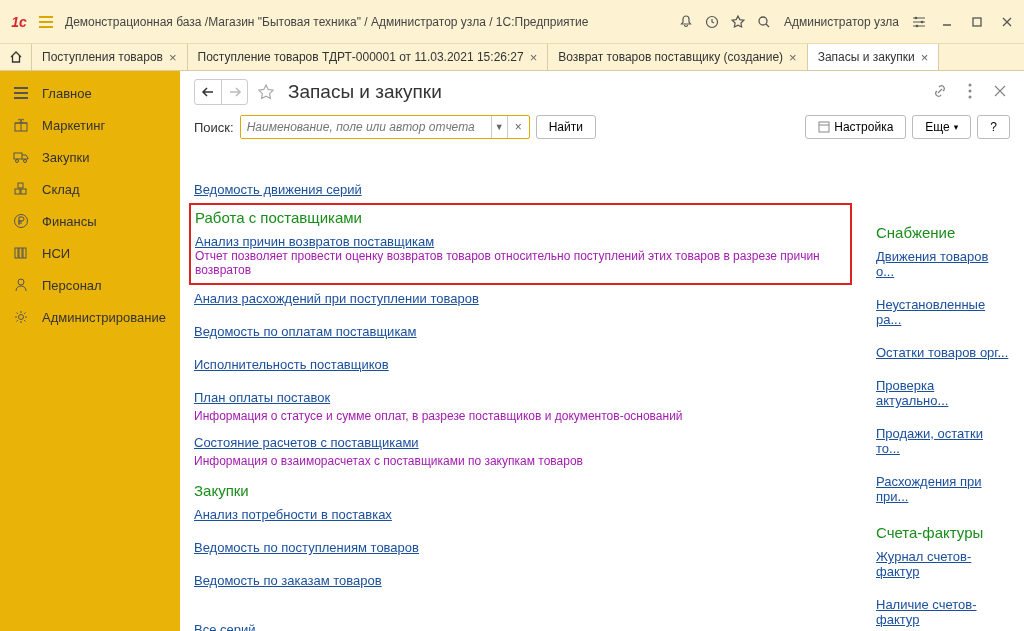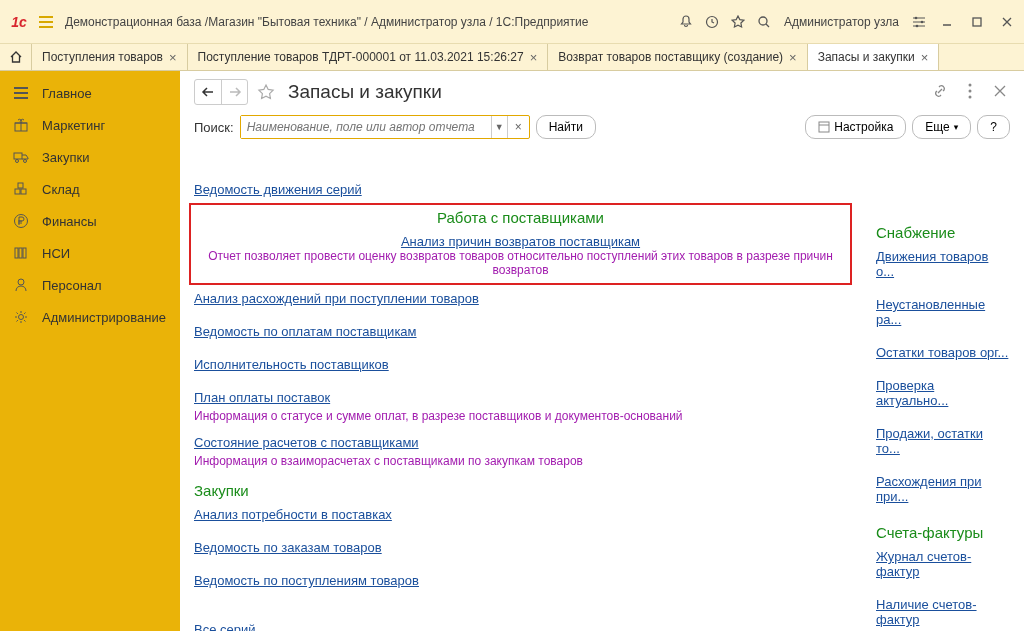--- a/index.html
+++ b/index.html
@@ -35,31 +35,31 @@
   .page-title { font-size: 19px; color: #333; margin-left: 4px; }
   .header-right { position: absolute; right: 14px; top: 10px; display: flex; gap: 10px; align-items: center; }
   .link-icon { width: 20px; height: 20px; color: #888; cursor: pointer; display: flex; align-items: center; justify-content: center; }
   
   .search-row { display: flex; align-items: center; gap: 6px; margin-bottom: 14px; }
   .search-label { font-size: 13px; }
   .search-box { display: flex; border: 1px solid #e2a800; border-radius: 2px; height: 24px; }
   .search-input { border: none; outline: none; padding: 0 6px; width: 250px; font-size: 12px; font-style: italic; color: #999; }
   .search-dd { width: 16px; border-left: 1px solid #ccc; display: flex; align-items: center; justify-content: center; cursor: pointer; font-size: 9px; color: #666; }
   .search-x { width: 22px; border-left: 1px solid #ccc; display: flex; align-items: center; justify-content: center; cursor: pointer; color: #666; }
-  .btn { border: 1px solid #bbb; border-radius: 10px; background: #fff; padding: 4px 12px; cursor: pointer; font-size: 12px; height: 24px; display: inline-flex; align-items: center; gap: 4px; }
+  .btn { border: 1px solid #bbb; border-radius: 3px; background: #fff; padding: 4px 12px; cursor: pointer; font-size: 12px; height: 24px; display: inline-flex; align-items: center; gap: 4px; }
   .search-right { margin-left: auto; display: flex; gap: 6px; }
   
   .columns { display: flex; gap: 24px; margin-top: 29px; }
   .col-main { flex: 1; }
   .col-side { width: 134px; padding-top: 42px; }
   
   .link { color: #1a4f9c; text-decoration: underline; cursor: pointer; font-size: 13px; display: inline-block; margin-bottom: 6px; }
   .section-title { color: #1a8c1a; font-size: 15px; margin: 14px 0 8px 0; }
   .description { color: #a21caf; font-size: 12px; margin: -2px 0 10px 0; }
-  .highlight-box { border: 2px solid #d22; padding: 2px 4px 6px 4px; margin: 0 0 6px -5px; text-align: center; }
+  .highlight-box { border: 2px solid #d22; padding: 2px 4px 6px 4px; margin: 0 0 6px -5px; }
   .highlight-box .section-title { margin-top: 2px; }
   .highlight-box .link { margin-bottom: 2px; }
   .highlight-box .description { margin-bottom: 0; }
   .report-block { margin-bottom: 12px; }
   
   svg { display: block; }
 </style>
 </head>
 <body>
 
@@ -306,22 +306,22 @@
           <a class="link">План оплаты поставок</a>
           <div class="description">Информация о статусе и сумме оплат, в разрезе поставщиков и документов-оснований</div>
         </div>
         <div class="report-block">
           <a class="link">Состояние расчетов с поставщиками</a>
           <div class="description">Информация о взаиморасчетах с поставщиками по закупкам товаров</div>
         </div>
 
         <div class="section-title">Закупки</div>
         <div class="report-block"><a class="link">Анализ потребности в поставках</a></div>
+        <div class="report-block"><a class="link">Ведомость по поступлениям товаров</a></div>
         <div class="report-block"><a class="link">Ведомость по заказам товаров</a></div>
-        <div class="report-block"><a class="link">Ведомость по поступлениям товаров</a></div>
 
         <div style="height:16px"></div>
         <a class="link">Все серий...</a>
       </div>
 
       <div class="col-side">
         <div class="section-title" style="margin-top:0">Снабжение</div>
         <div class="report-block"><a class="link">Движения товаров о...</a></div>
         <div class="report-block"><a class="link">Неустановленные ра...</a></div>
         <div class="report-block"><a class="link">Остатки товаров орг...</a></div>

